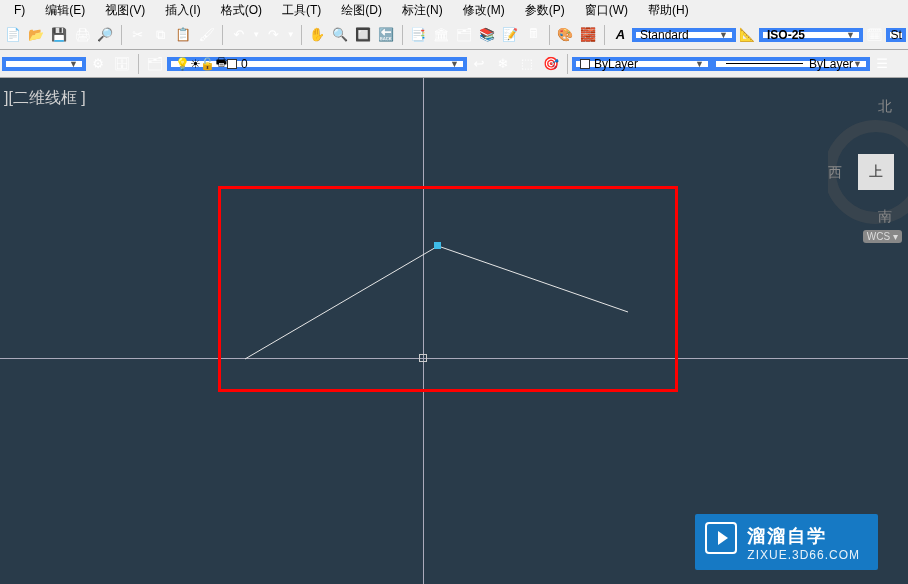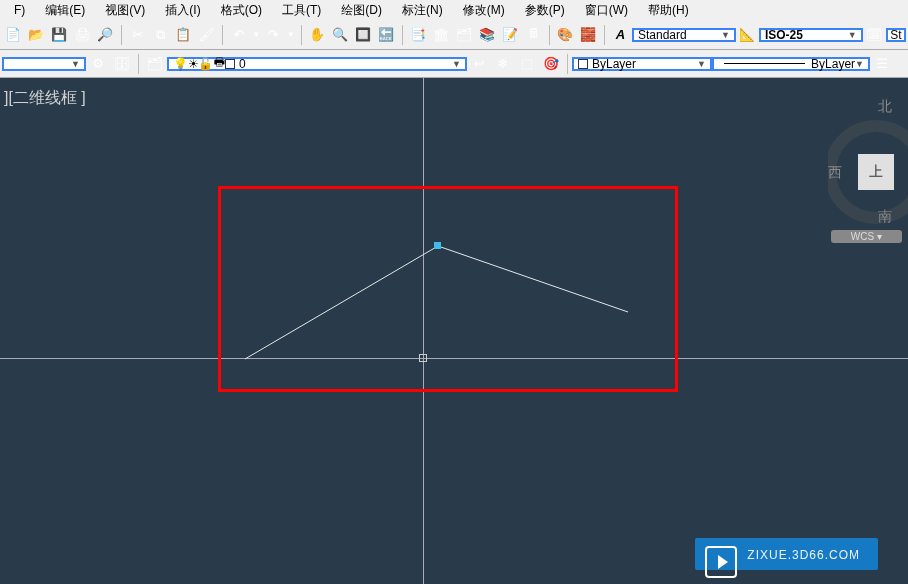--- a/index.html
+++ b/index.html
@@ -45,21 +45,21 @@
 }
 .sep {
   width: 1px;
   height: 20px;
   background: #bbb;
   margin: 0 4px;
 }
 .dropdown {
   height: 14px;
   background: #fff;
-  border: 2px solid #3b82f6;
+  border: 4px solid #3b82f6;
   display: flex;
   align-items: center;
   padding: 0 4px;
   color: #000;
   font-size: 12px;
   cursor: pointer;
 }
 .dropdown .arrow {
   margin-left: auto;
   font-size: 9px;
@@ -155,21 +155,21 @@
   justify-content: center;
   font-size: 14px;
 }
 .wcs-badge {
   position: absolute;
   right: 6px;
   top: 152px;
   background: #888;
   color: #ddd;
   font-size: 10px;
-  padding: 1px 20px;
+  padding: 1px 4px;
   border-radius: 3px;
 }
 .watermark {
   position: absolute;
   right: 30px;
   bottom: 14px;
   background: #1679c4;
   color: #fff;
   padding: 10px 18px 8px 52px;
   border-radius: 2px;
@@ -336,15 +336,16 @@
     <div class="nav-w">西</div>
     <div class="nav-s">南</div>
     <div class="nav-face">上</div>
   </div>
   <div class="wcs-badge">WCS ▾</div>
 
   <div class="watermark">
     <div class="play-icon">
         <div class="tri"></div>
       </div>
+    <div class="brand">溜溜自学</div>
     <div class="sub">ZIXUE.3D66.COM</div>
   </div>
 </div>
 
 </body></html>

